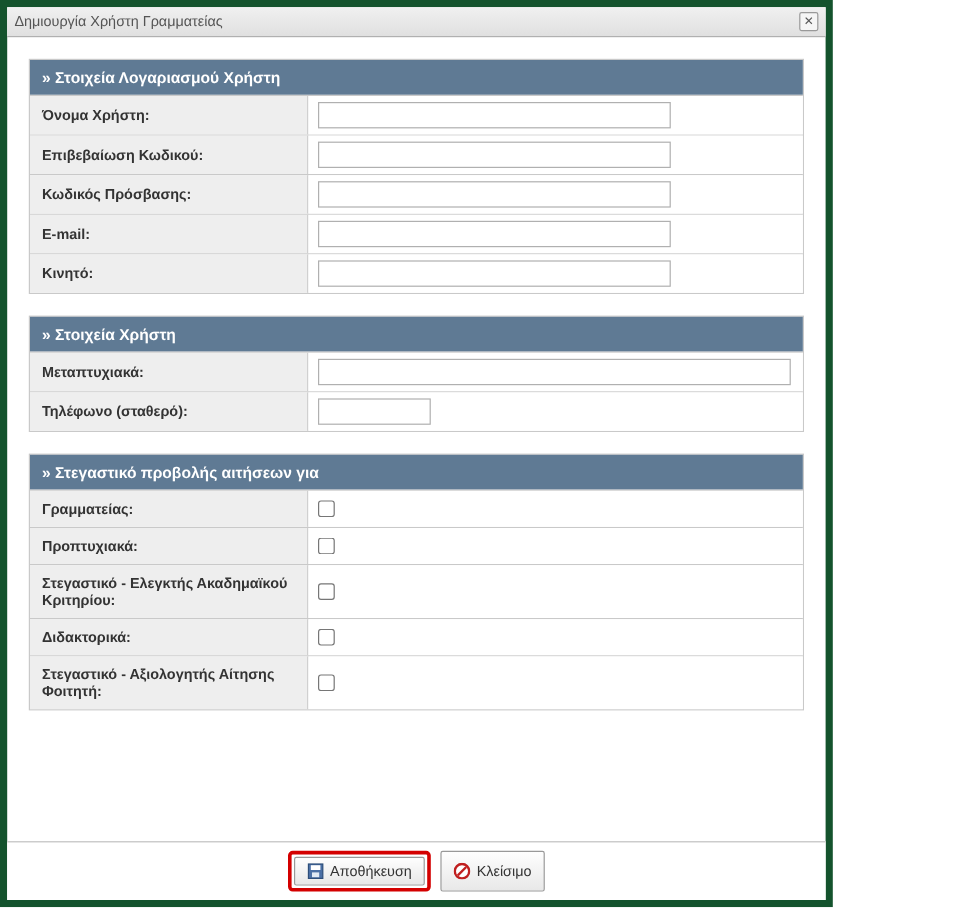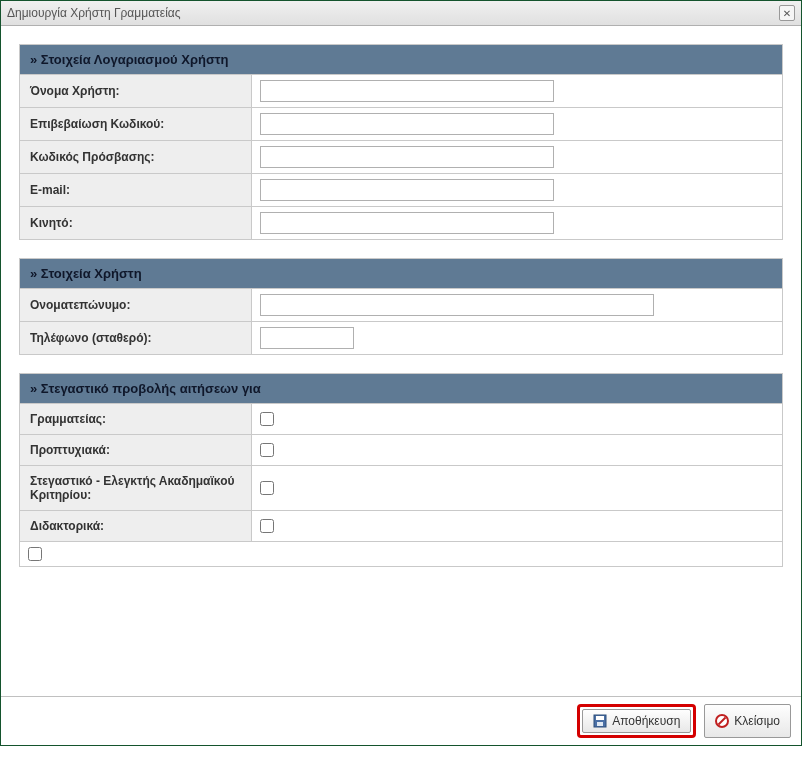--- a/index.html
+++ b/index.html
@@ -3,22 +3,22 @@
 <meta charset="utf-8">
 <style>
   * { box-sizing: border-box; margin: 0; padding: 0; }
   body {
     font-family: Arial, Helvetica, sans-serif;
     font-size: 12px;
     background: #fff;
     color: #333;
   }
   .window {
-    width: 802px;
-    border: 1px solid #14532d;
+    width: 694px;
+    border: 6px solid #14532d;
     background: #fff;
   }
   .titlebar {
     background: linear-gradient(#f0f0f0, #e0e0e0);
     border-bottom: 1px solid #b0b0b0;
     padding: 4px 6px;
     display: flex;
     justify-content: space-between;
     align-items: center;
     color: #555;
@@ -40,21 +40,21 @@
     padding: 18px 18px 12px 18px;
     min-height: 670px;
     position: relative;
   }
   .section {
     margin-bottom: 18px;
     border: 1px solid #c9c9c9;
   }
   .section-header {
     background: #5f7a94;
-    color: #0f172a;
+    color: #ffffff;
     font-weight: bold;
     padding: 7px 10px;
     font-size: 13px;
   }
   .row {
     display: flex;
     border-top: 1px solid #c9c9c9;
   }
   .row:first-of-type { border-top: none; }
   .label-cell {
@@ -85,21 +85,21 @@
   .w-med { width: 294px; }
   .w-lg  { width: 394px; }
   .w-sm  { width: 94px; }
   .input-cell input[type="checkbox"] {
     width: 14px; height: 14px;
   }
   .footer {
     border-top: 1px solid #c0c0c0;
     padding: 7px 10px;
     display: flex;
-    justify-content: flex-end;
+    justify-content: center;
     gap: 8px;
     background: #fff;
   }
   .btn {
     border: 1px solid #999;
     background: linear-gradient(#fefefe,#e8e8e8);
     padding: 4px 10px;
     font-size: 12px;
     color: #333;
     cursor: pointer;
@@ -161,21 +161,21 @@
         <div class="input-cell">
           <input type="text" class="w-med" style="">
         </div>
       </div>
     </div>
 
     <div class="section">
       <div class="section-header">» Στοιχεία Χρήστη</div>
 
       <div class="row">
-        <div class="label-cell">Ονοματεπώνυμο:</div>
+        <div class="label-cell">Μεταπτυχιακά:</div>
         <div class="input-cell">
           <input type="text" class="w-lg" style="">
         </div>
       </div>
       <div class="row">
         <div class="label-cell">Τηλέφωνο (σταθερό):</div>
         <div class="input-cell">
           <input type="text" class="w-sm" style="">
         </div>
       </div>
@@ -202,20 +202,21 @@
           <input type="checkbox" style="">
         </div>
       </div>
       <div class="row">
         <div class="label-cell">Διδακτορικά:</div>
         <div class="input-cell">
           <input type="checkbox" style="">
         </div>
       </div>
       <div class="row">
+        <div class="label-cell">Στεγαστικό - Αξιολογητής Αίτησης Φοιτητή:</div>
         <div class="input-cell">
           <input type="checkbox" style="">
         </div>
       </div>
     </div>
 
   </div>
 
   <div class="footer">
     <span class="save-highlight">

